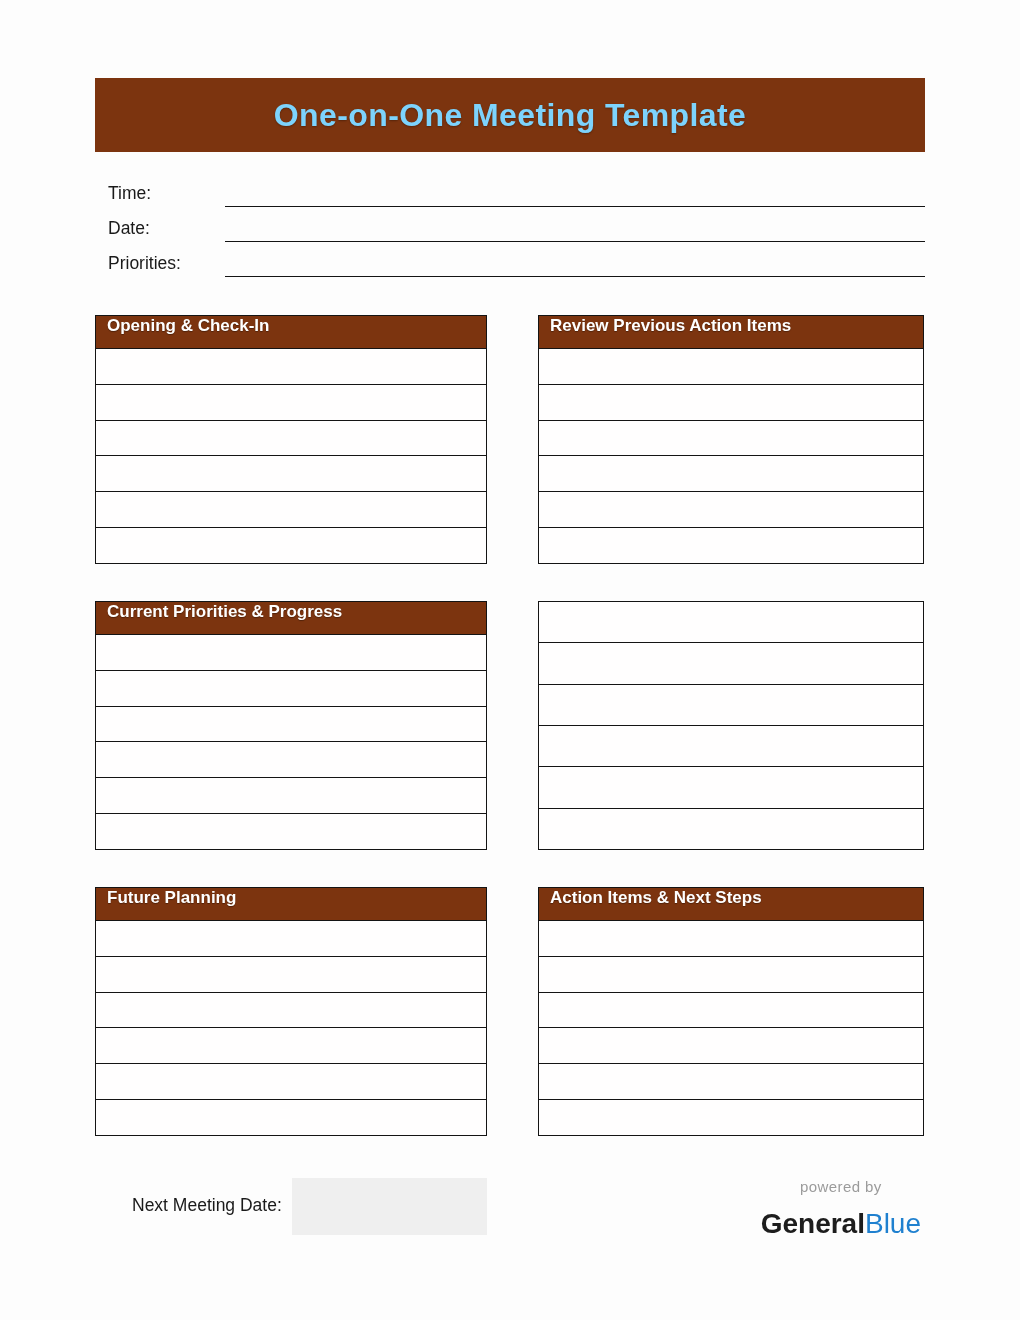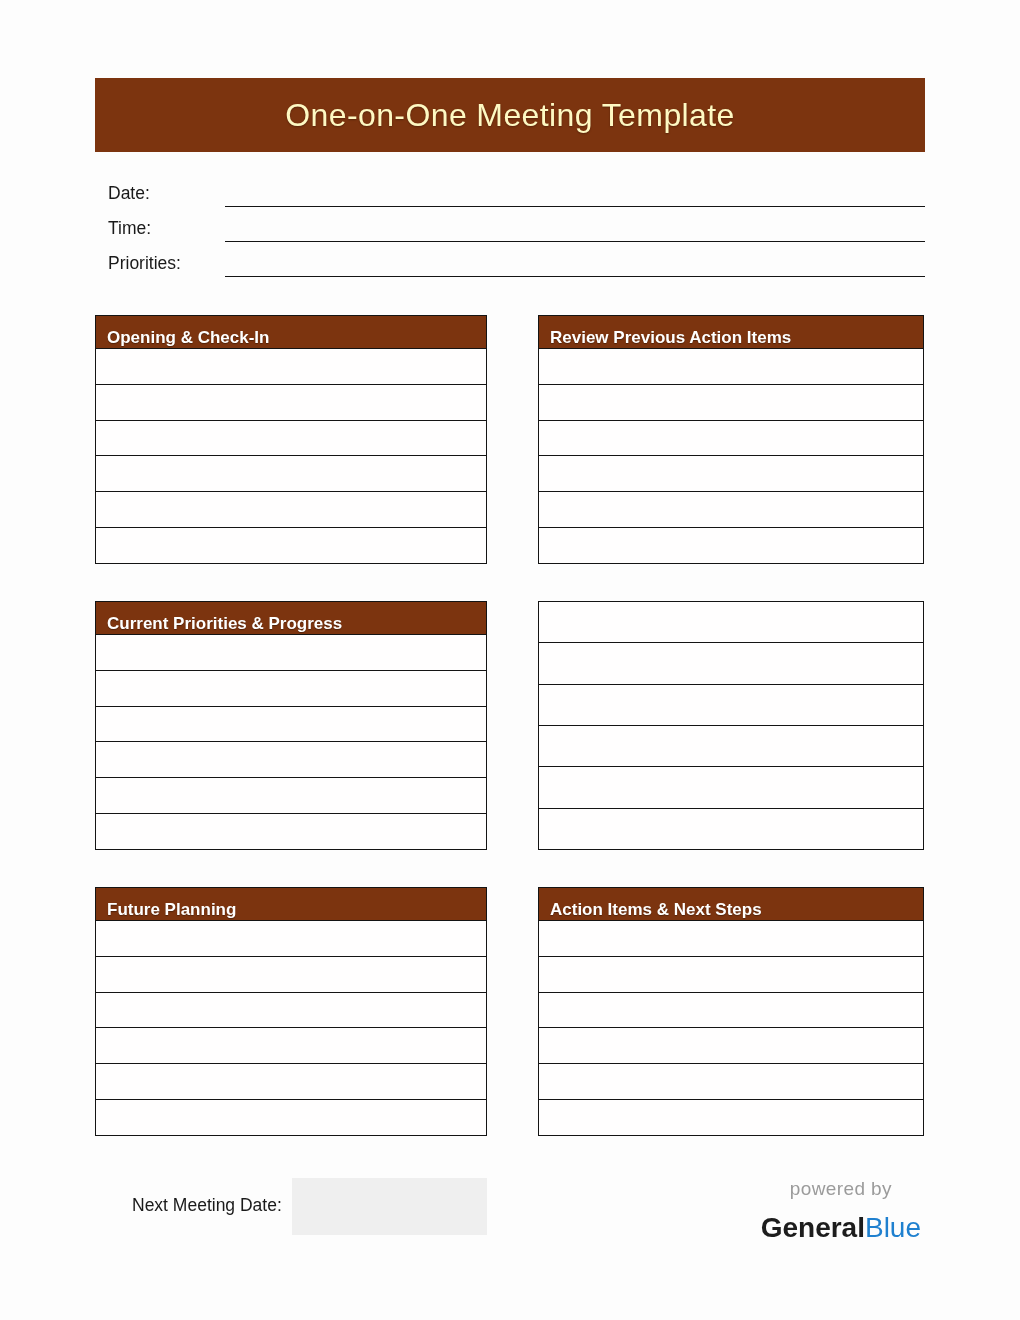--- a/index.html
+++ b/index.html
@@ -17,21 +17,21 @@
   }
   .page { position: absolute; left: 0; top: 0; width: 1020px; height: 1320px; overflow: hidden; }
 
   
   .title-bar {
     position: absolute; left: 95px; top: 78px; width: 830px; height: 74px;
     background: var(--brown);
     display: flex; align-items: center; justify-content: center;
   }
   .title-bar .doc-title {
-    margin: 0; color: #fef9c3; font-size: 32px; font-weight: 400;
+    margin: 0; color: #7dd3fc; font-size: 32px; font-weight: 700;
     letter-spacing: 0.4px; text-shadow: 0 1px 2px rgba(0,0,0,0.3);
   }
 
   
   .meta-area { position: absolute; left: 108px; top: 172px; width: 817px; }
   .meta-row { display: flex; align-items: flex-end; height: 35px; }
   .meta-label { width: 117px; font-size: 17.5px; padding-bottom: 3px; color: var(--ink); }
   .meta-line { flex: 1; border-bottom: 1.5px solid var(--line); height: 24px; }
 
   
@@ -43,53 +43,53 @@
   .section {
     height: 249px; box-sizing: border-box;
     border: 1px solid var(--line);
     display: flex; flex-direction: column;
     background: #fffefe;
   }
   .section-header {
     height: 33px; flex: none; box-sizing: border-box;
     background: var(--brown); border-bottom: 1px solid var(--line);
     color: #ffffff; font-size: 17px; font-weight: 700;
-    display: flex; align-items: flex-end; padding-left: 11px;
+    display: flex; align-items: flex-start; padding-left: 11px;
     text-shadow: 0 1px 1px rgba(0,0,0,0.35);
   }
   .section-body { flex: 1; display: flex; flex-direction: column; }
   .section-row { flex: 1; border-bottom: 1px solid var(--line); }
   .section-row:last-child { border-bottom: none; }
 
   
   .next-label { position: absolute; left: 108px; top: 1195px; font-size: 17.5px; margin-left: 24px; }
   .next-box { position: absolute; left: 292px; top: 1178px; width: 195px; height: 57px; background: #efefef; }
   .brand { position: absolute; right: 99px; top: 1179px; text-align: center; line-height: 1; }
-  .powered { font-size: 19px; color: #9b9b9b; letter-spacing: 0.4px; }
+  .powered { font-size: 15px; color: #9b9b9b; letter-spacing: 0.4px; }
   .logo { font-size: 28px; margin-top: 16px; }
   .logo .general { color: #1d1d1d; font-weight: 600; }
   .logo .blue { color: var(--blue); font-weight: 400; }
 </style>
 </head>
 <body style="background: rgb(253, 253, 253);">
 
 <div class="page">
 
   <div class="title-bar">
     <h1 class="doc-title">One-on-One Meeting Template</h1>
   </div>
 
   <div class="meta-area">
   <div class="meta-row">
-    <span class="meta-label">Date:</span>
+    <span class="meta-label">Time:</span>
     <span class="meta-line"></span>
   </div>
 
   <div class="meta-row">
-    <span class="meta-label">Time:</span>
+    <span class="meta-label">Date:</span>
     <span class="meta-line"></span>
   </div>
 
   <div class="meta-row">
     <span class="meta-label">Priorities:</span>
     <span class="meta-line"></span>
   </div>
 </div>
 
   <div class="sections-grid">

